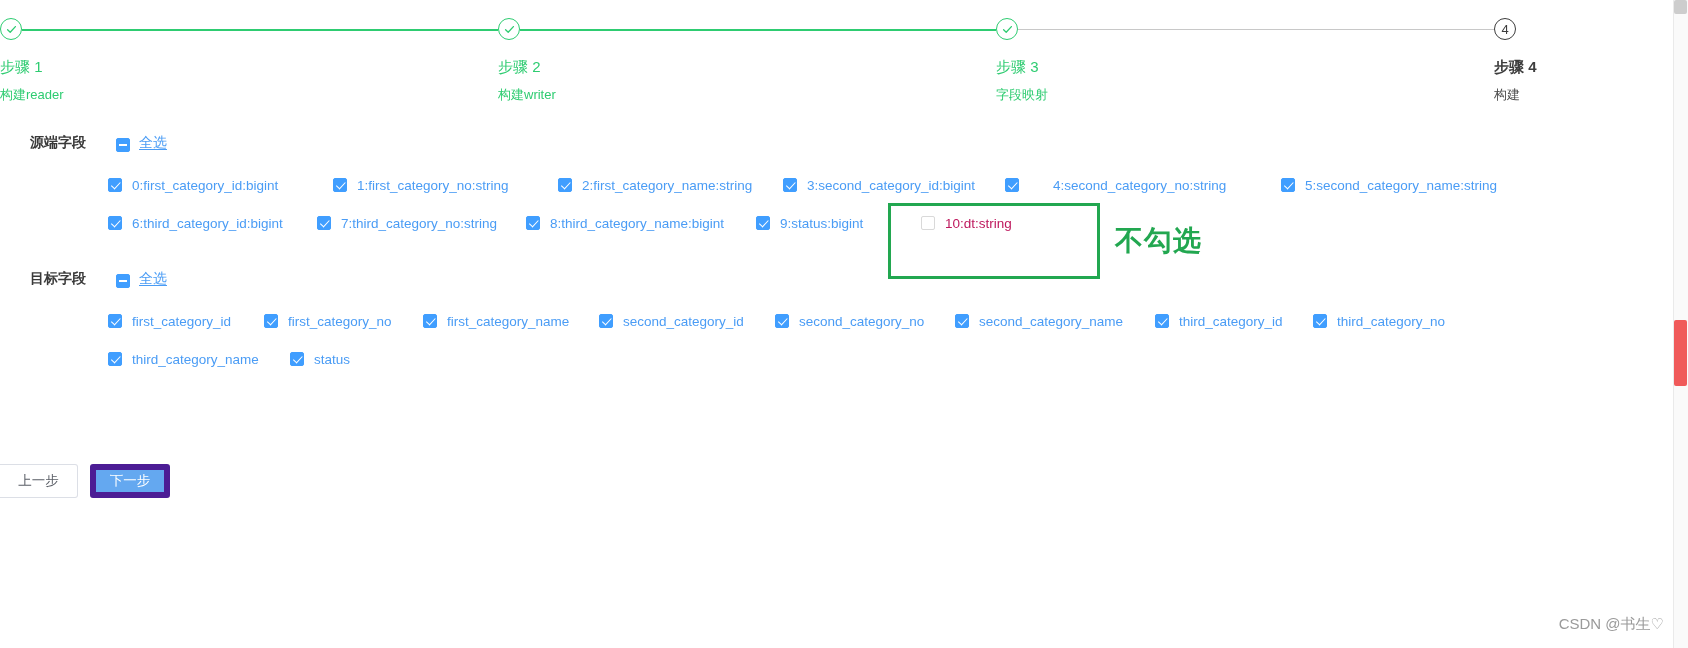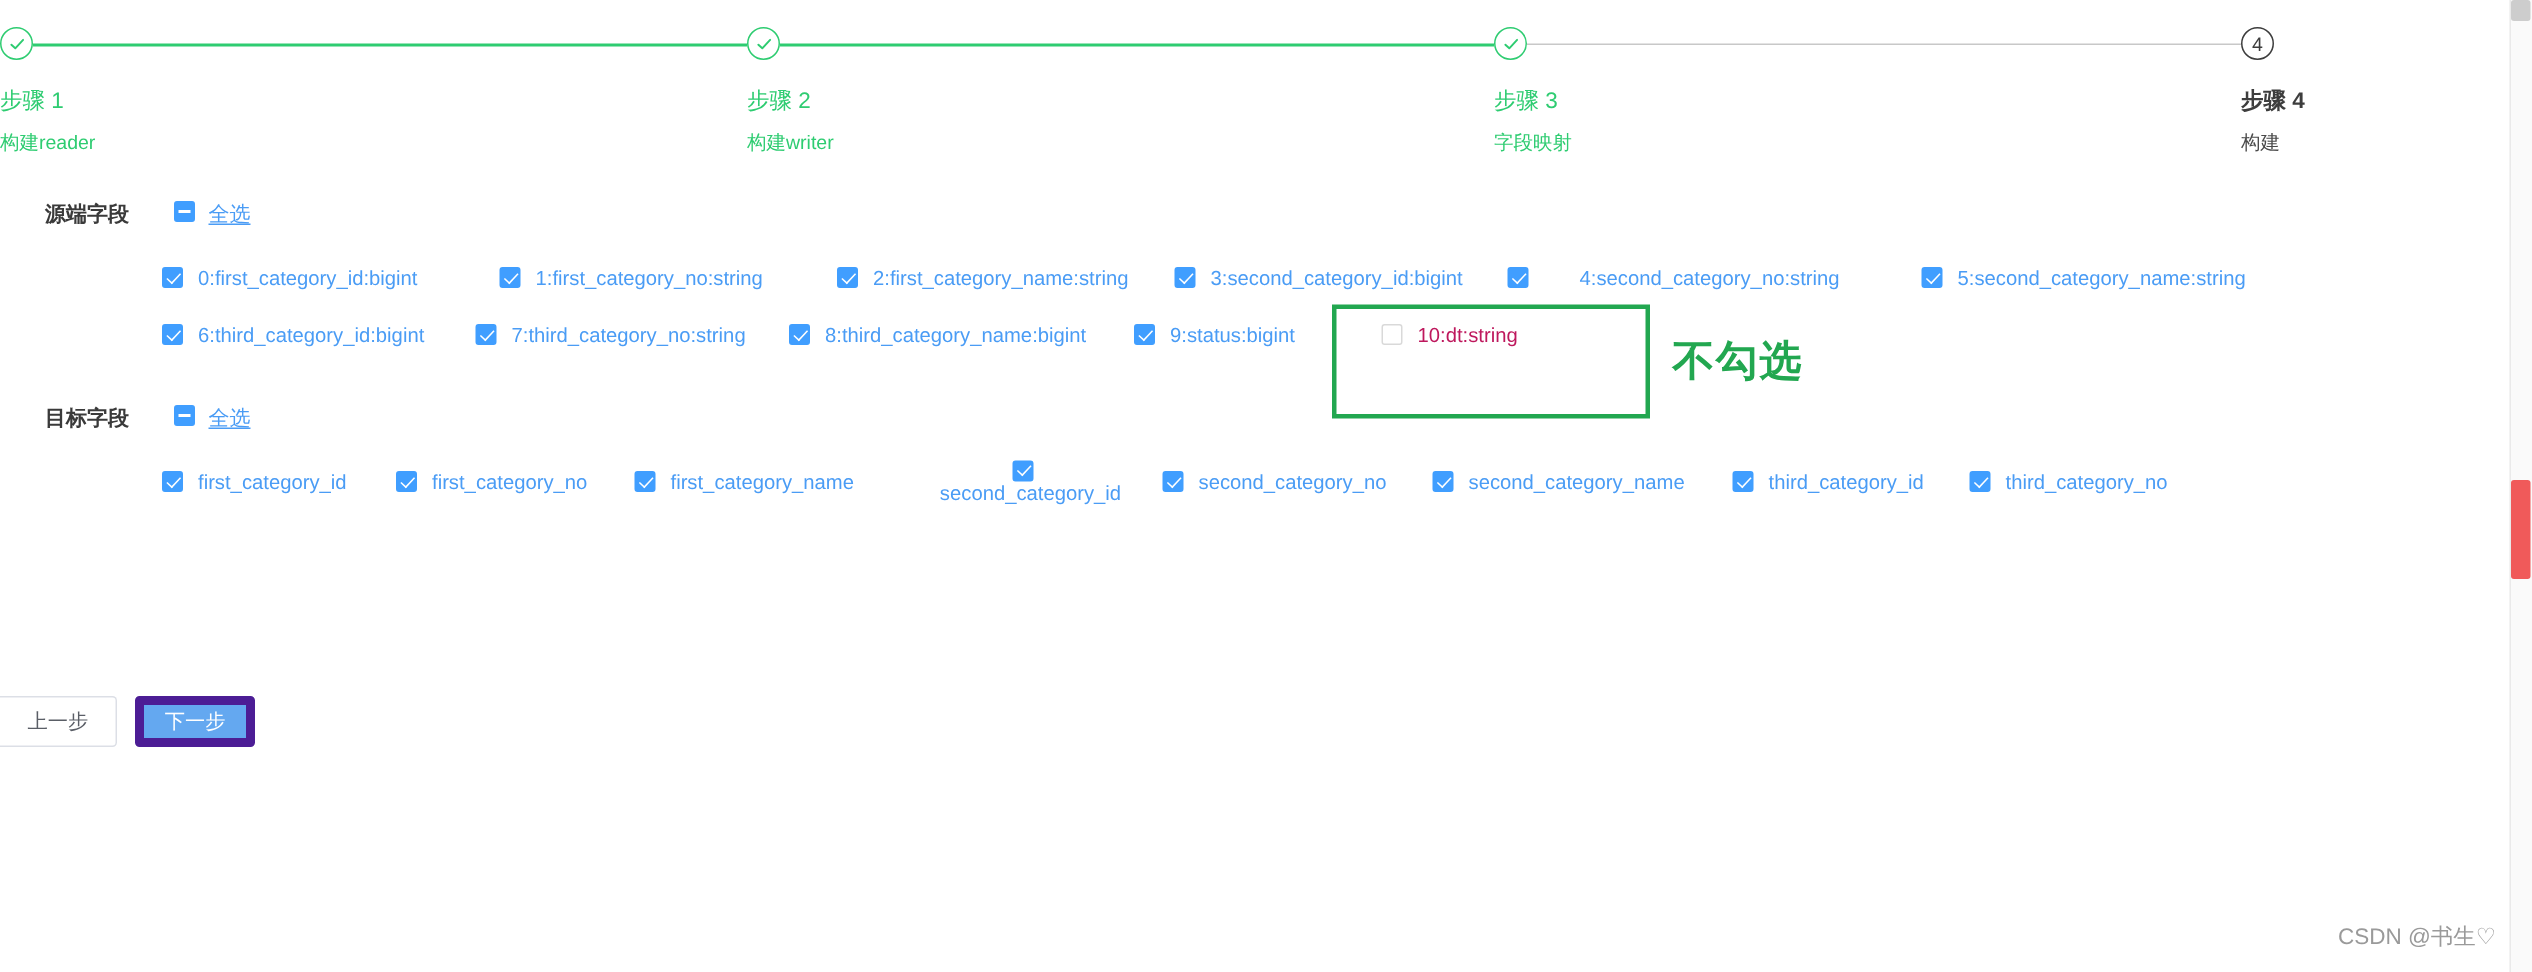--- a/index.html
+++ b/index.html
@@ -73,21 +73,21 @@
     height:30px;
   }
   .group-label {
     font-size:14px;
     color:#3a3a3a;
     font-weight:bold;
     width:78px;
   }
   .selall {
     display:flex;
-    align-items:flex-start;
+    align-items:flex-end;
     margin-left:8px;
     cursor:pointer;
   }
   .selall .cb { margin-right:9px; }
   .selall-text {
     font-size:14px;
     color:#4a9cf5;
     text-decoration:underline;
     text-underline-offset:2px;
   }
@@ -359,21 +359,21 @@
         <span class="ftext">first_category_id</span>
       </div>
       <div class="fitem" style="width:159px;">
         <span class="cb checked"></span>
         <span class="ftext">first_category_no</span>
       </div>
       <div class="fitem" style="width:176px;">
         <span class="cb checked"></span>
         <span class="ftext">first_category_name</span>
       </div>
-      <div class="fitem" style="width:176px;flex-direction:column;">
+      <div class="fitem" style="width:176px;">
         <span class="cb checked"></span>
         <span class="ftext">second_category_id</span>
       </div>
       <div class="fitem" style="width:180px;">
         <span class="cb checked"></span>
         <span class="ftext">second_category_no</span>
       </div>
       <div class="fitem" style="width:200px;">
         <span class="cb checked"></span>
         <span class="ftext">second_category_name</span>
@@ -381,20 +381,30 @@
       <div class="fitem" style="width:158px;">
         <span class="cb checked"></span>
         <span class="ftext">third_category_id</span>
       </div>
       <div class="fitem">
         <span class="cb checked"></span>
         <span class="ftext">third_category_no</span>
       </div>
     </div>
 
+    <div class="frow" style="margin-top:4px;">
+      <div class="fitem" style="width:182px;">
+        <span class="cb checked"></span>
+        <span class="ftext">third_category_name</span>
+      </div>
+      <div class="fitem">
+        <span class="cb checked"></span>
+        <span class="ftext">status</span>
+      </div>
+    </div>
   </div>
 </div>
 
 <div class="footer">
   <div class="btn btn-prev">上一步</div>
   <div class="btn btn-next">下一步</div>
 </div>
 
 <div class="scroll-track">
   <div class="scroll-thumb-top"></div>

